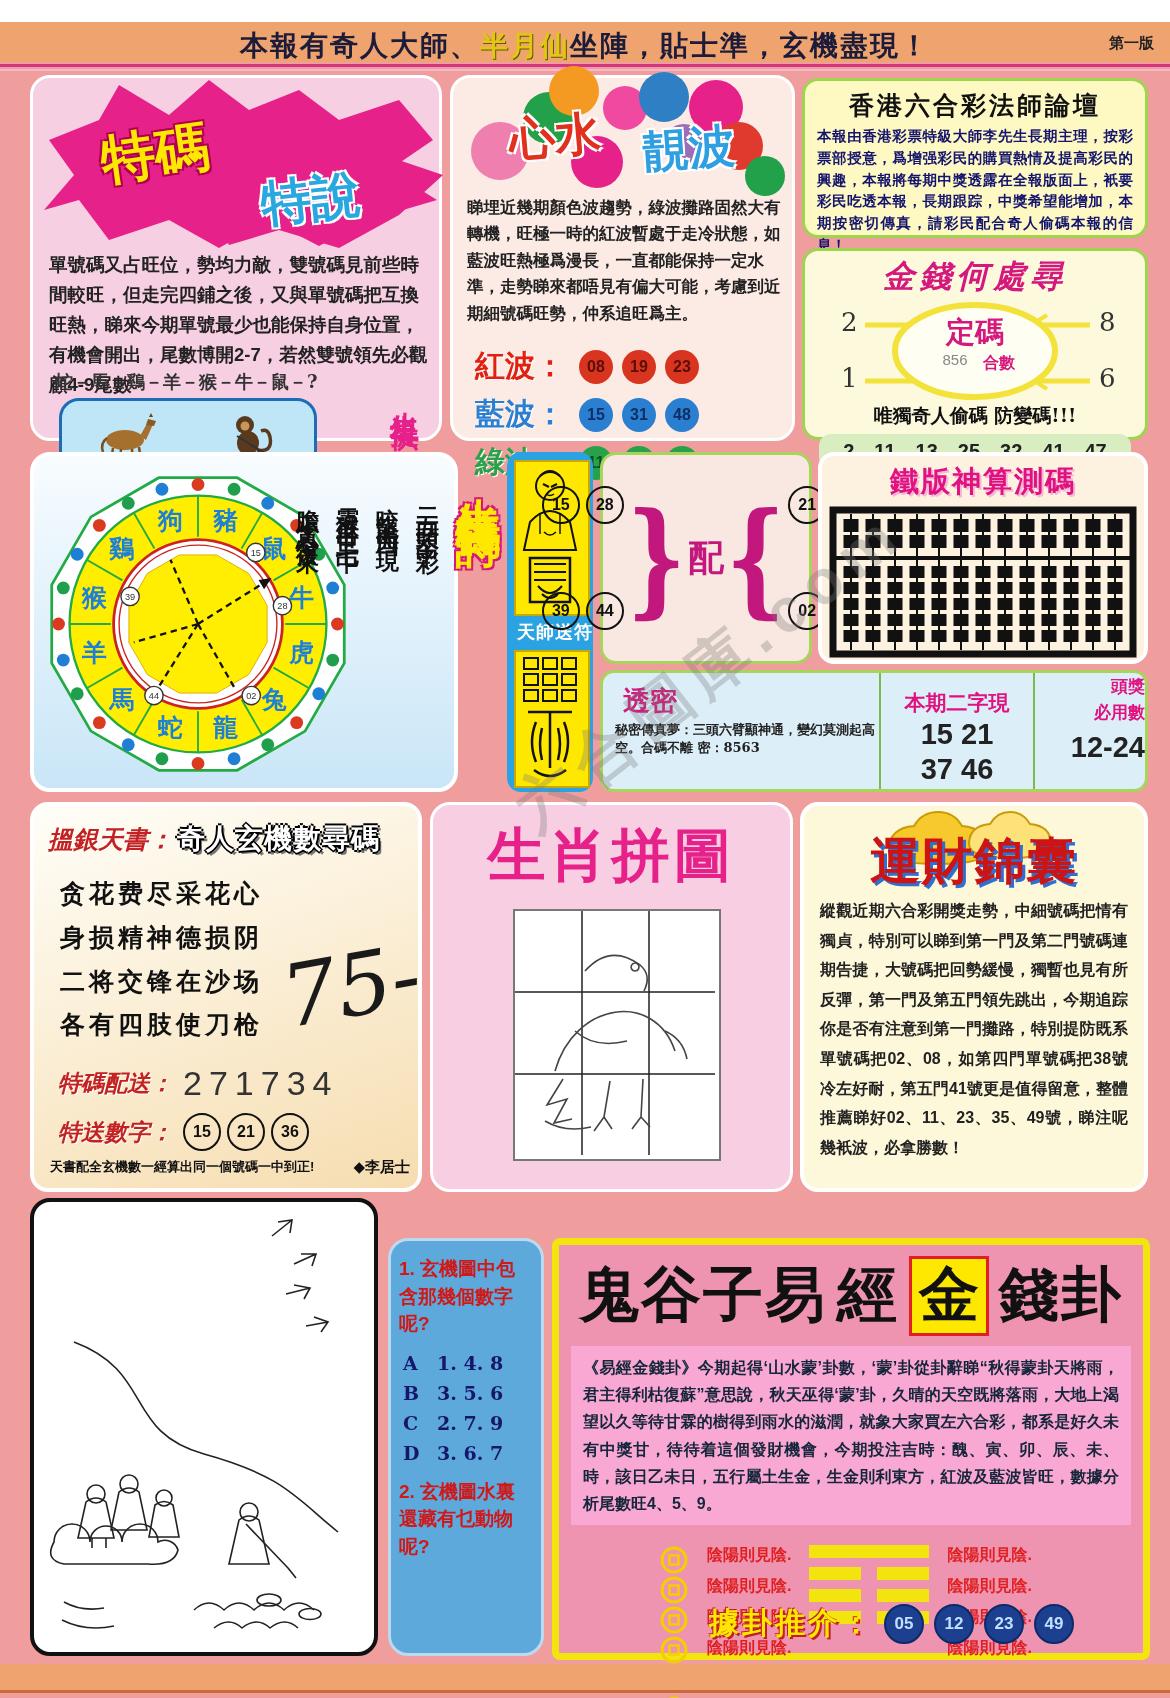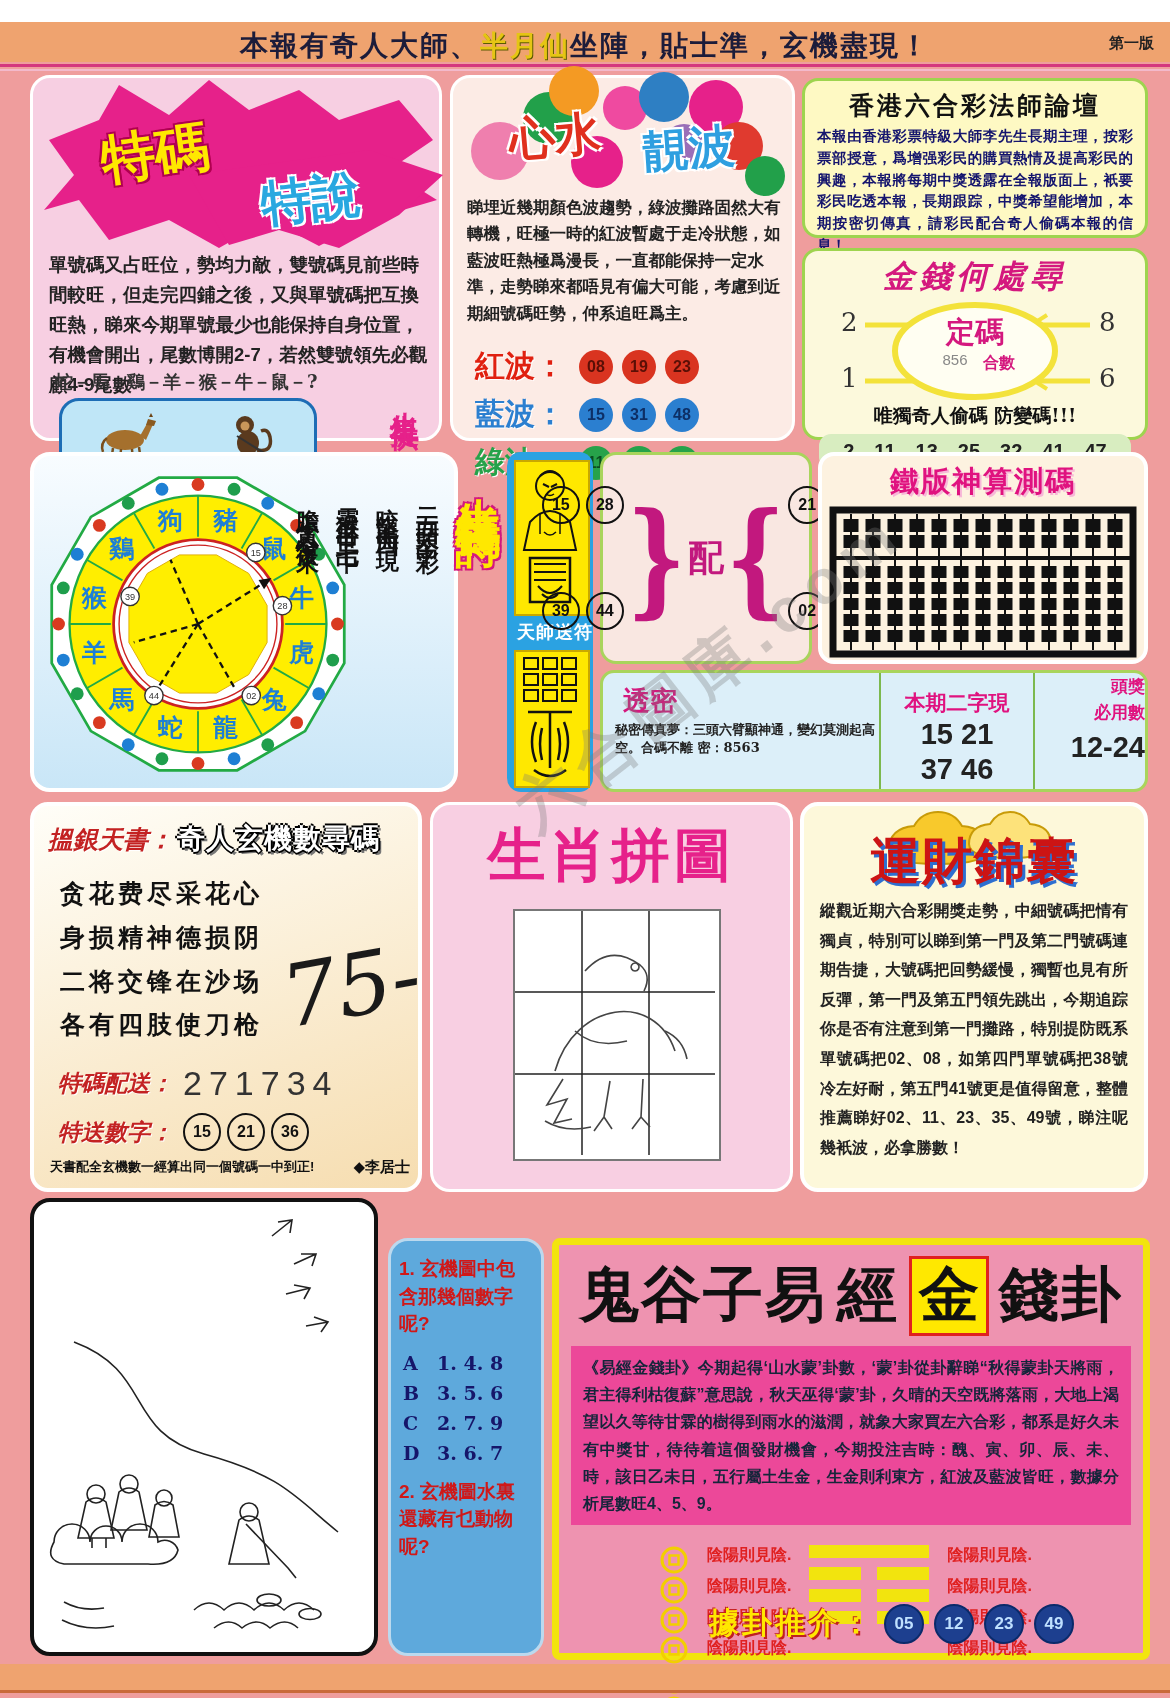--- a/index.html
+++ b/index.html
@@ -109,21 +109,21 @@
   #p-quiz{left:388px;top:1238px;width:156px;height:418px;background:#5ea9dc;border:3px solid #bcd9ee;padding:14px 8px;}
   #p-quiz .q{font-size:19px;font-weight:900;color:#d01818;line-height:1.45;}
   #p-quiz .opts{margin:14px 4px;}
   #p-quiz .opt{display:flex;font-size:19px;font-weight:900;color:#16166a;margin-bottom:8px;font-family:"DejaVu Serif",serif;}
   #p-quiz .opt .k{width:34px;}
   
   #p-guigu{left:552px;top:1238px;width:598px;height:422px;background:#ee93b0;border:7px solid #f2e40e;border-radius:8px;}
   #p-guigu .ttrow{display:flex;align-items:center;justify-content:center;margin-top:10px;gap:10px;}
   .gg-t{font-size:60px;font-weight:900;color:#111;font-family:"DejaVu Serif",serif;letter-spacing:2px;}
   .gg-gold{width:74px;height:74px;background:#ffe800;border:3px solid #e02020;display:flex;align-items:center;justify-content:center;font-size:60px;font-weight:900;color:#111;font-family:"DejaVu Serif",serif;}
-  #p-guigu .gbox{margin:10px 12px 0 12px;background:#ec4899;padding:8px 12px;font-size:16px;font-weight:bold;color:#15253a;line-height:1.7;text-align:justify;}
+  #p-guigu .gbox{margin:10px 12px 0 12px;background:#f9a8d4;padding:8px 12px;font-size:16px;font-weight:bold;color:#15253a;line-height:1.7;text-align:justify;}
   #p-guigu .rows{position:absolute;left:100px;top:300px;display:flex;align-items:flex-start;gap:18px;}
   .yy-col{display:flex;flex-direction:column;gap:10px;}
   .yy{font-size:16px;font-weight:900;color:#e02020;}
   .hexa{display:flex;flex-direction:column;gap:9px;width:120px;}
   .hx-row{display:flex;justify-content:space-between;}
   .hx-full{width:120px;height:13px;background:#f2e40e;}
   .hx-half{width:52px;height:13px;background:#f2e40e;}
   #p-guigu .tui{position:absolute;left:150px;top:358px;display:flex;align-items:center;}
   .tui-lab{font-size:30px;font-weight:900;color:#ffe800;letter-spacing:3px;text-shadow:2px 2px 0 #c02020,-1px -1px 0 #c02020;}
   .tui-ball{width:36px;height:36px;border-radius:50%;background:#1d3f8f;border:2px solid #0a2a6a;color:#bfe0ff;display:flex;align-items:center;justify-content:center;font-size:17px;font-weight:900;margin-left:10px;}

